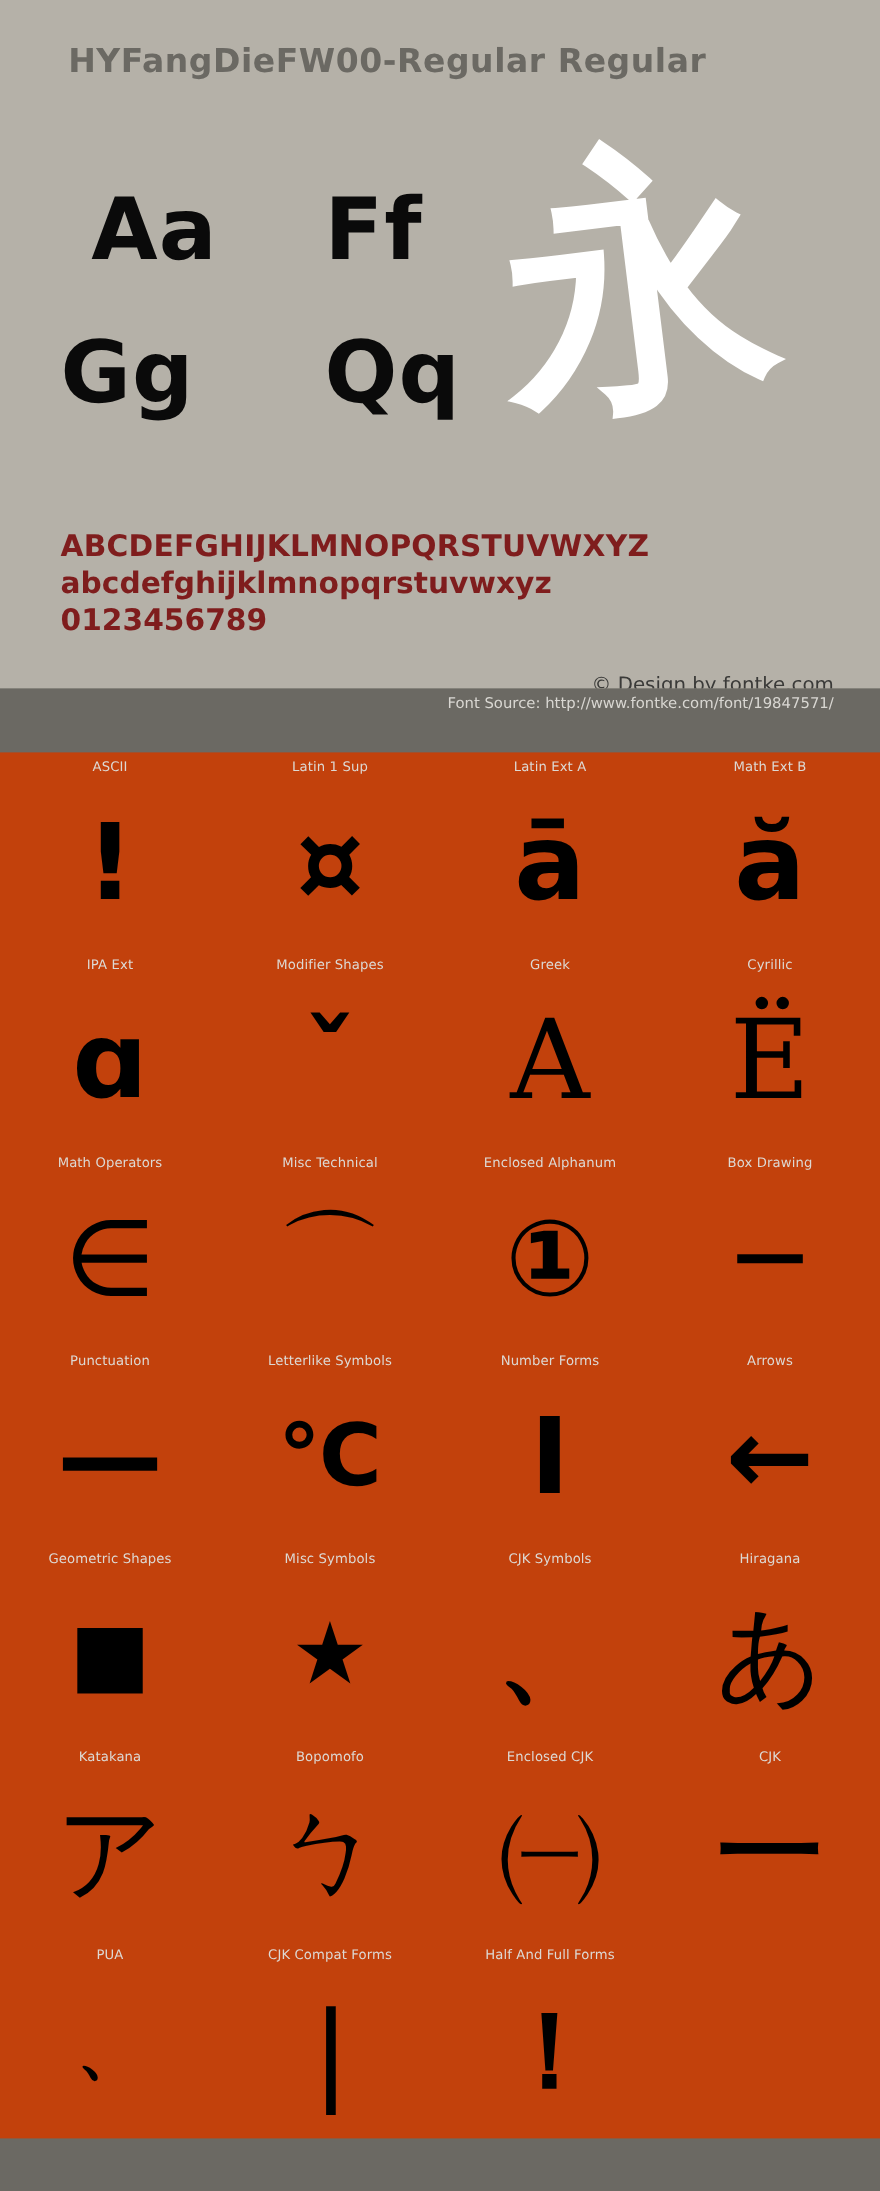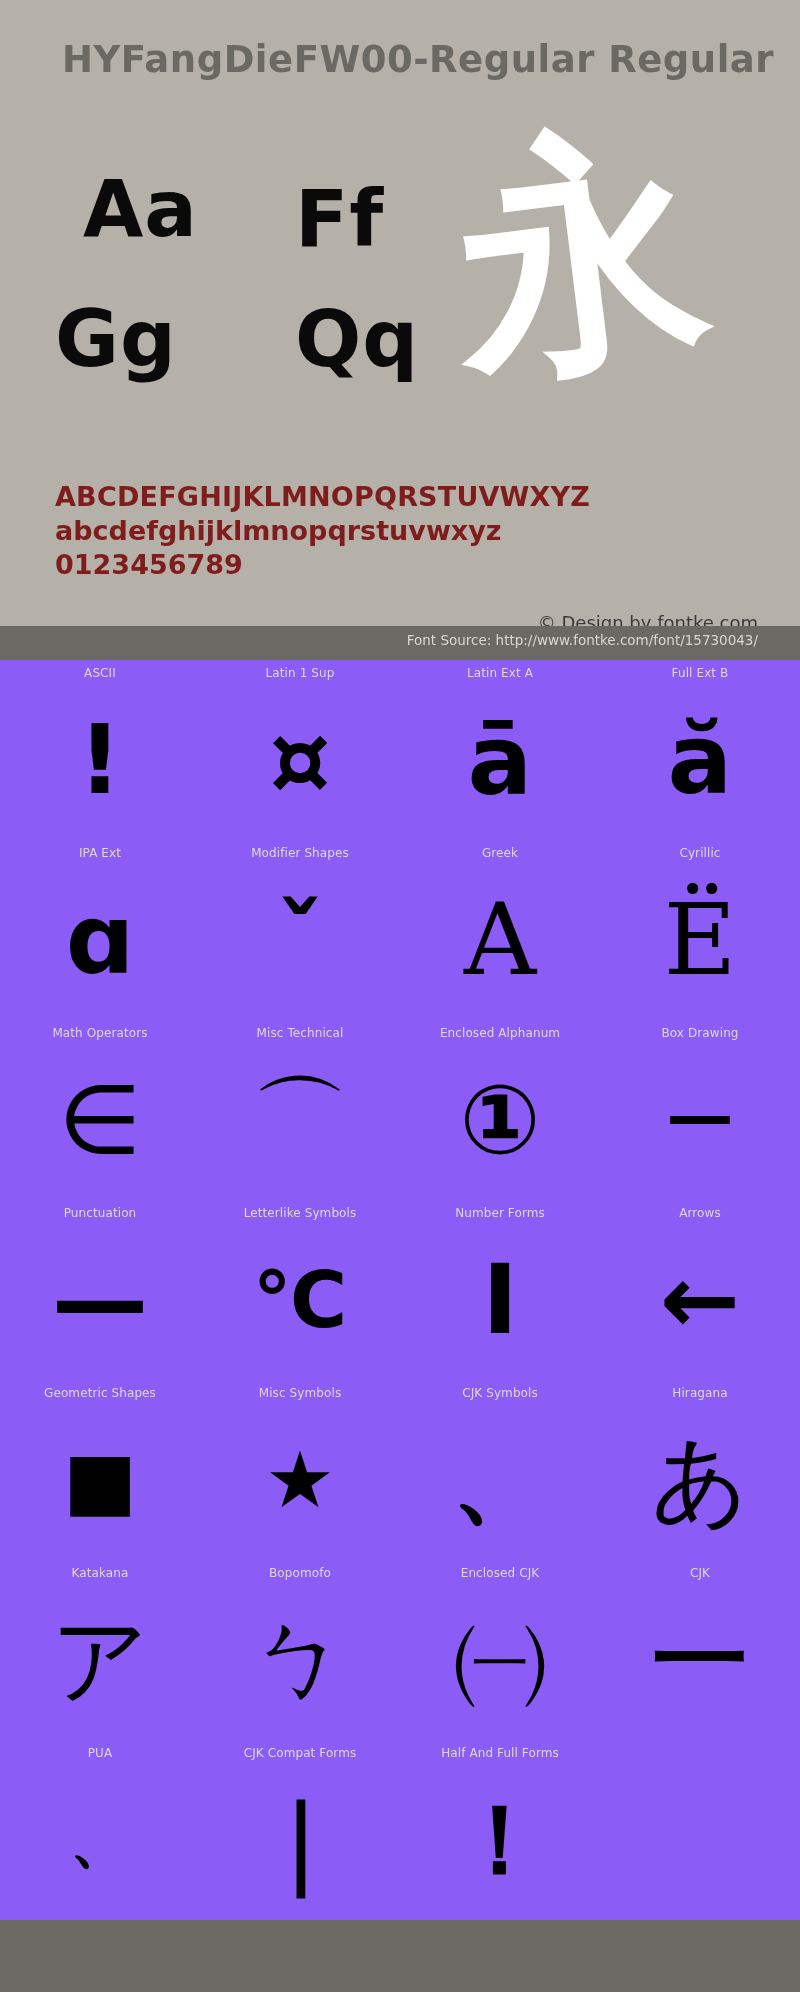--- a/index.html
+++ b/index.html
@@ -17,21 +17,21 @@
     width: 800px;
     height: 626px;
     background: #b5b1a8;
     overflow: hidden;
   }
 
   #font-title {
     position: absolute;
     left: 62px;
     top: 38px;
-    font-size: 37px;
+    font-size: 30px;
     font-weight: bold;
     letter-spacing: 0.5px;
     color: #6b6963;
     font-family: "DejaVu Sans", sans-serif;
     white-space: nowrap;
   }
 
   
   #letter-pairs {
     position: absolute;
@@ -43,21 +43,21 @@
   .pair {
     position: absolute;
     font-size: 78px;
     font-weight: bold;
     color: #0a0a0a;
     font-family: "DejaVu Sans", sans-serif;
     line-height: 1;
     letter-spacing: 1px;
   }
   .pair.p0 { left: 0px;   top: 0px; margin-left: 28px; }
-  .pair.p1 { left: 240px; top: 0px; margin-top: 10px; }
+  .pair.p1 { left: 240px; top: 0px; }
   .pair.p2 { left: 0px;   top: 130px; }
   .pair.p3 { left: 240px; top: 130px; }
 
   
   #showcase-glyph {
     position: absolute;
     left: 440px;
     top: 130px;
     width: 280px;
     height: 250px;
@@ -114,22 +114,23 @@
     font-size: 13.5px;
     color: #d9d7d2;
     font-family: "DejaVu Sans", sans-serif;
     white-space: nowrap;
   }
 
   
   #block-grid {
     position: relative;
     width: 800px;
-    background: #8b5cf6;
+    background: #c2410c;
     padding: 0;
+    margin-top: 24px;
   }
   .block-row {
     display: flex;
     width: 800px;
     height: 180px;
   }
   .block-cell {
     flex: 1 1 25%;
     position: relative;
     display: flex;
@@ -188,39 +189,39 @@
   <div id="alphabet-block">
     <div class="alpha-line upper">ABCDEFGHIJKLMNOPQRSTUVWXYZ</div>
     <div class="alpha-line lower">abcdefghijklmnopqrstuvwxyz</div>
     <div class="alpha-line lower">0123456789</div>
   </div>
 
   <div id="copyright-note">© Design by fontke.com</div>
 </div>
 
 <div id="source-bar">
-  <div id="source-text">Font Source: http://www.fontke.com/font/15730043/</div>
+  <div id="source-text">Font Source: http://www.fontke.com/font/19847571/</div>
 </div>
 
 <div id="block-grid">
     <div class="block-row">
       <div class="block-cell">
         <div class="block-label">ASCII</div>
         <div class="block-glyph ">!</div>
       </div>
       <div class="block-cell">
         <div class="block-label">Latin 1 Sup</div>
         <div class="block-glyph ">¤</div>
       </div>
       <div class="block-cell">
         <div class="block-label">Latin Ext A</div>
         <div class="block-glyph ">ā</div>
       </div>
       <div class="block-cell">
-        <div class="block-label">Full Ext B</div>
+        <div class="block-label">Math Ext B</div>
         <div class="block-glyph ">ă</div>
       </div>
     </div>
     <div class="block-row">
       <div class="block-cell">
         <div class="block-label">IPA Ext</div>
         <div class="block-glyph ">ɑ</div>
       </div>
       <div class="block-cell">
         <div class="block-label">Modifier Shapes</div>

